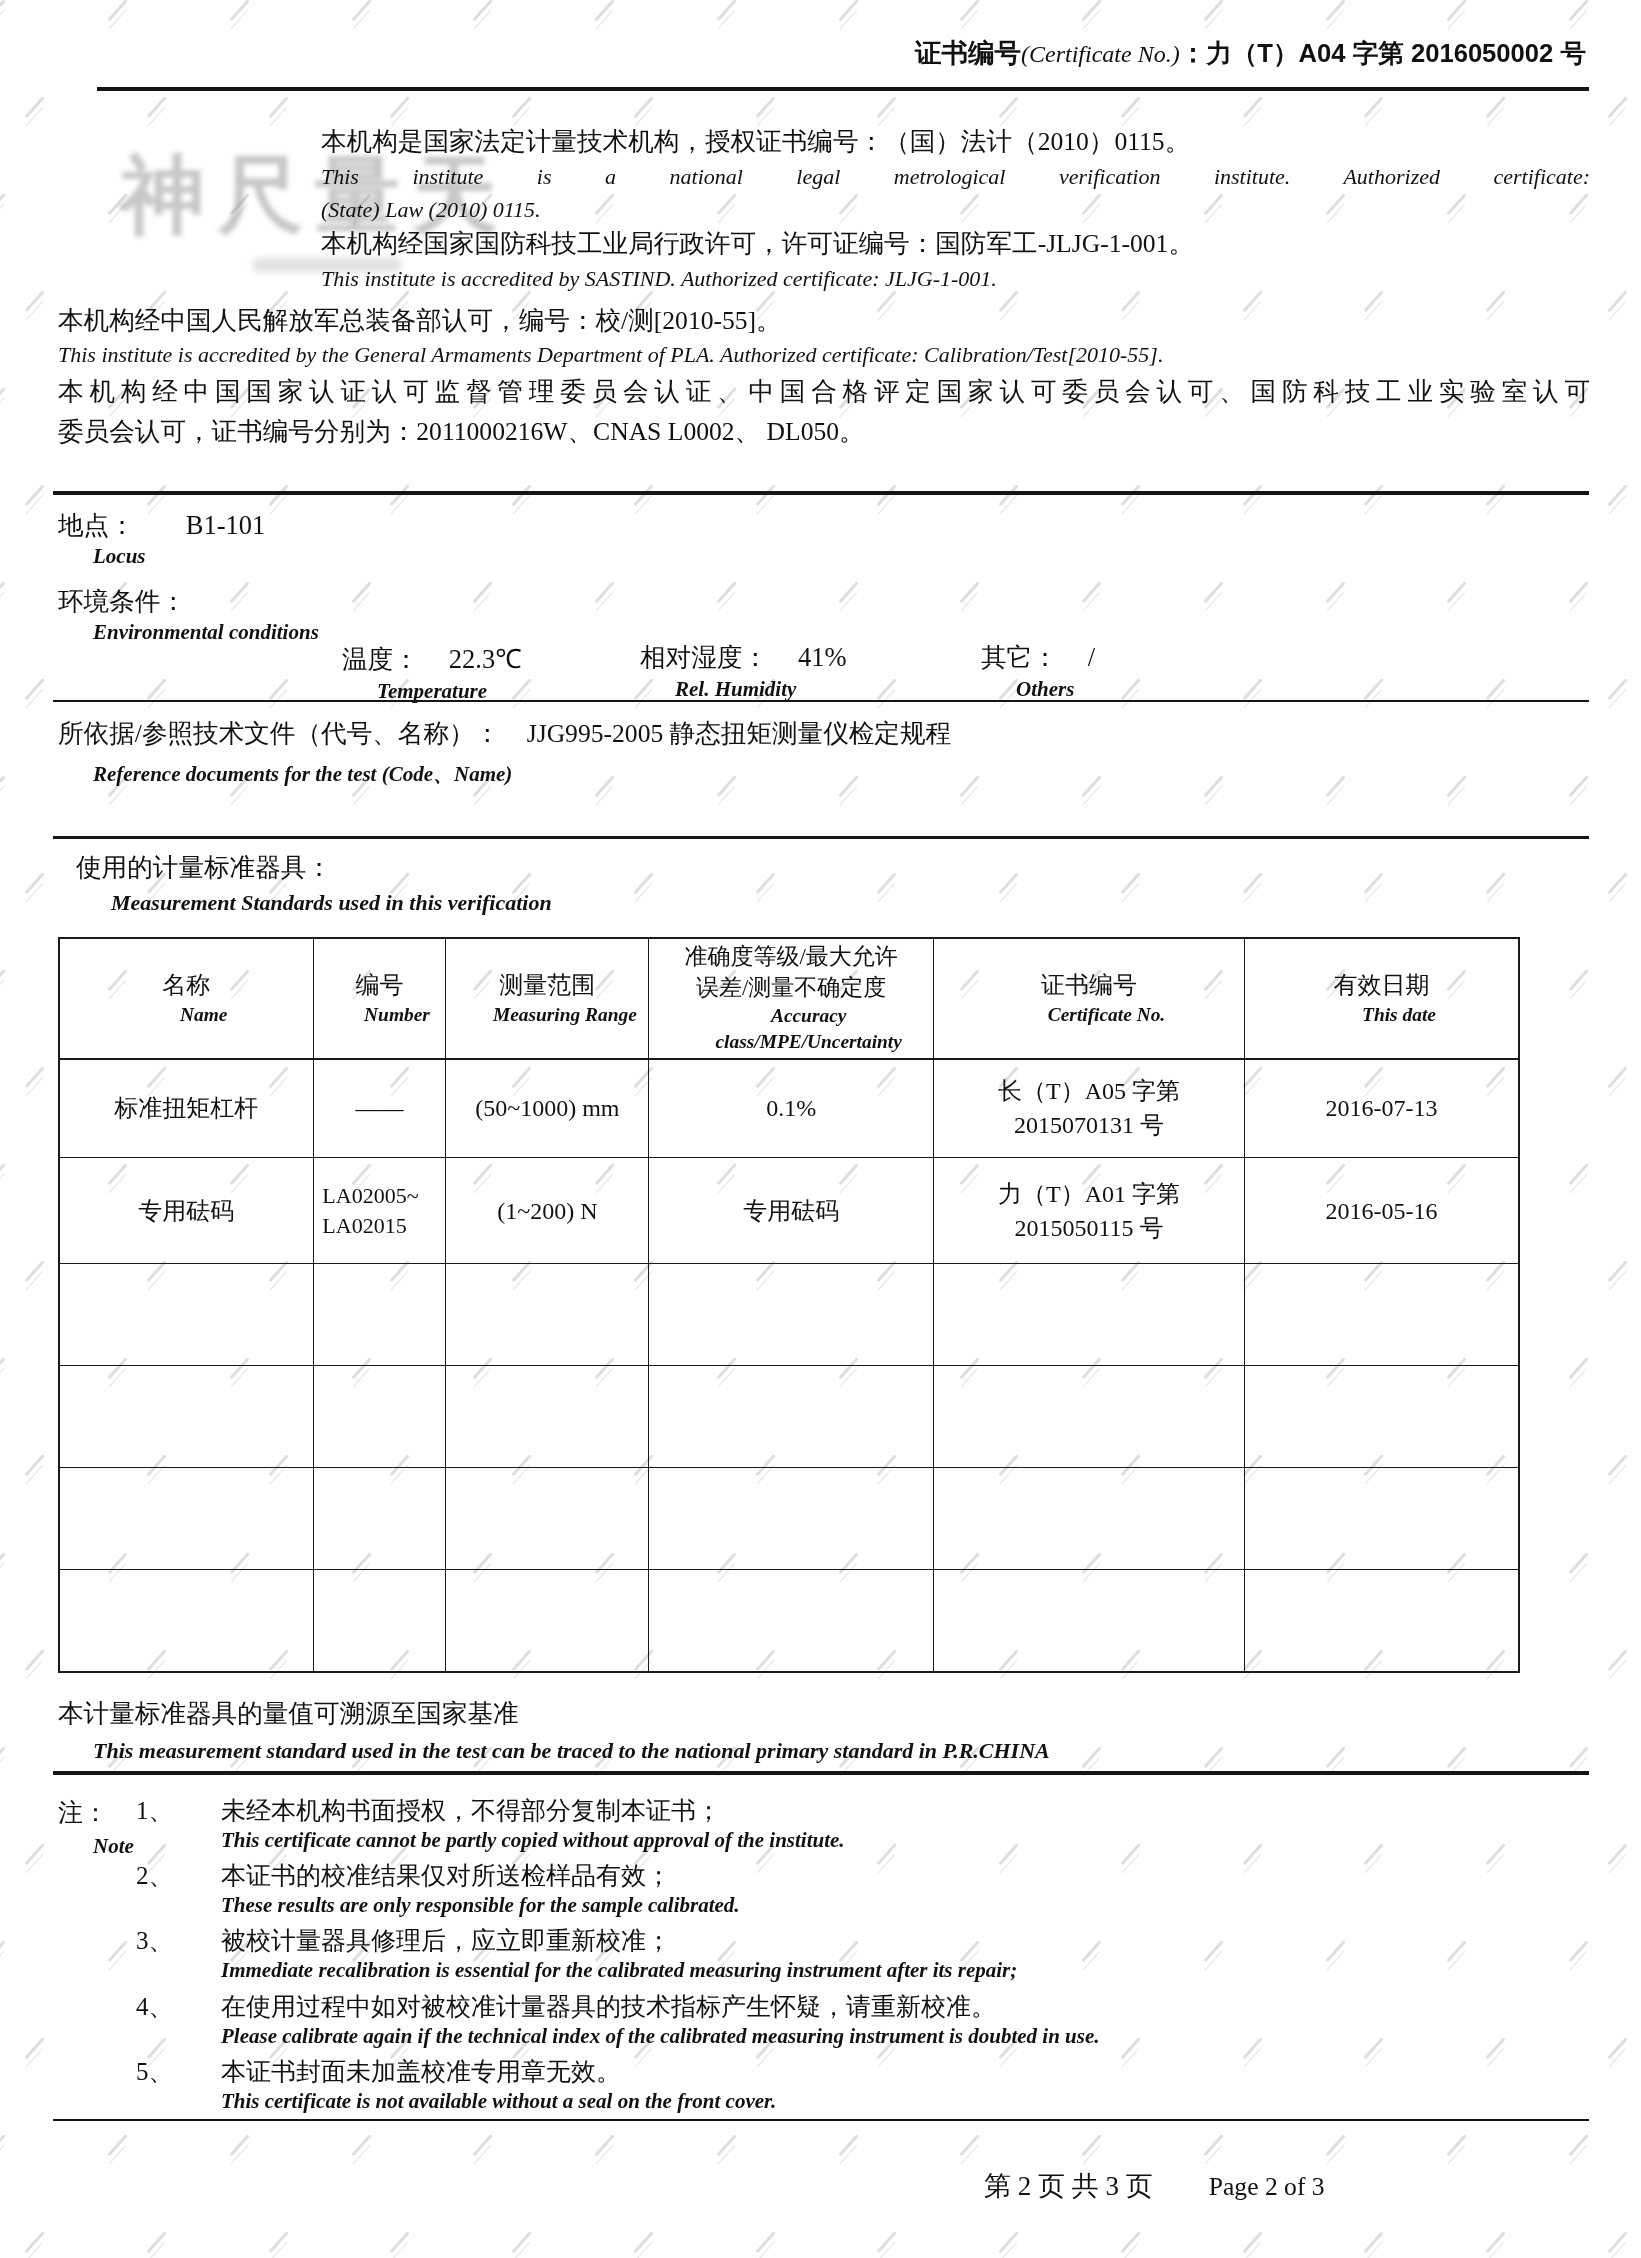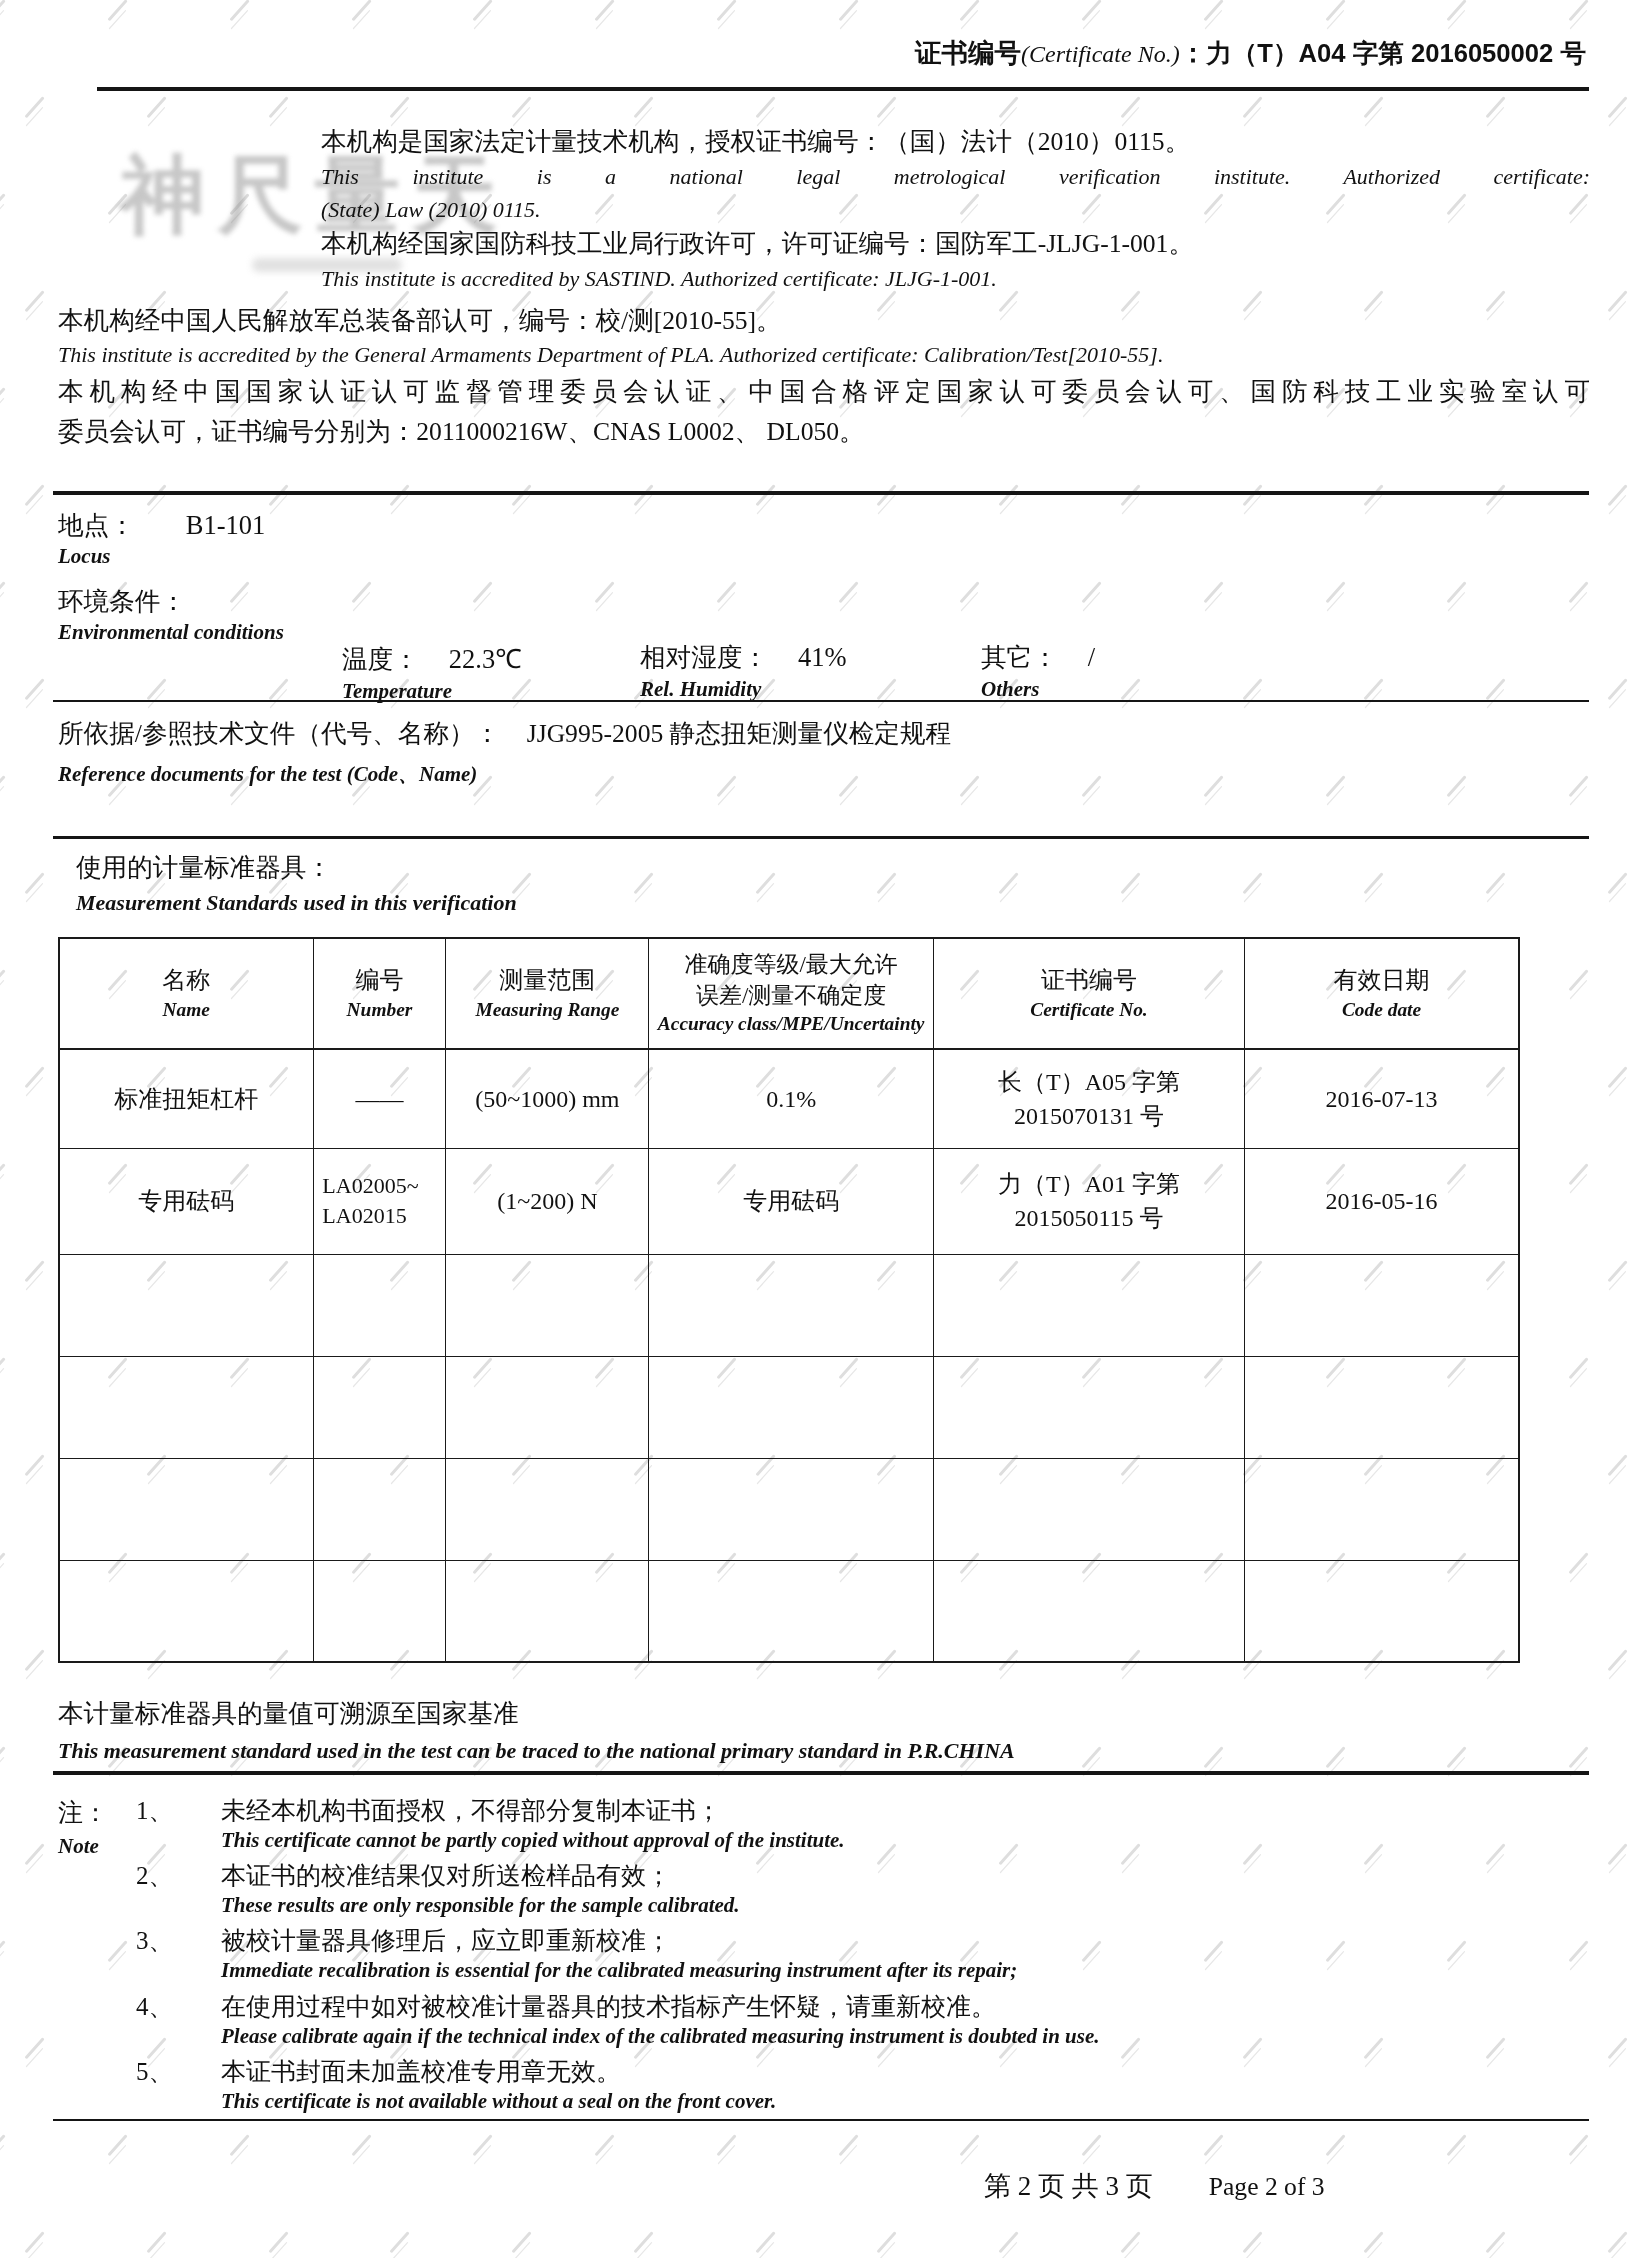--- a/index.html
+++ b/index.html
@@ -1,21 +1,21 @@
 <!DOCTYPE html>
 <html style="font-size:14px"><head>
 <meta charset="utf-8">
 <style>
   html,body{margin:0;padding:0;background:#e8e8e8;}
   .page{position:relative;width:1642px;height:2258px;background:#ffffff;overflow:hidden;
         font-family:"Liberation Serif",serif;color:#111;}
   .abs{position:absolute;}
   .zh{font-family:"Liberation Serif",serif;font-style:normal;}
   .en{font-family:"Liberation Serif",serif;font-style:italic;}
-  .enb{font-family:"Liberation Serif",serif;font-style:italic;font-weight:bold;}
+  .enb{font-family:"Liberation Serif",serif;font-style:italic;font-weight:bold;margin-left:35px;}
   .rule{position:absolute;background:#151515;}
   .justify-last{display:block;text-align:justify;text-align-last:justify;}
 
   
   #wm-layer{position:absolute;inset:0;z-index:0;pointer-events:none;}
   .wm-mark{position:absolute;width:26.5px;height:2.6px;background:#dedede;border-radius:1.8px;
            transform:rotate(-48deg);box-shadow:-7px 6.2px 0 -0.9px #e7e7e7;}
   .content{position:absolute;inset:0;z-index:1;}
 
   
@@ -562,21 +562,21 @@
             <span class="zh h-zh2">准确度等级/最大允许</span>
             <span class="zh h-zh2">误差/测量不确定度</span>
             <span class="enb h-en">Accuracy class/MPE/Uncertainty</span>
           </th>
           <th>
             <span class="zh h-zh">证书编号</span>
             <span class="enb h-en">Certificate No.</span>
           </th>
           <th>
             <span class="zh h-zh">有效日期</span>
-            <span class="enb h-en">Code date</span>
+            <span class="enb h-en">This date</span>
           </th>
         </tr>
       </thead>
       <tbody>
         <tr class="r1">
           <td class="zh">标准扭矩杠杆</td>
           <td>
               <span class="cell-line">——</span>
             </td>
           <td>(50~1000) mm</td>

